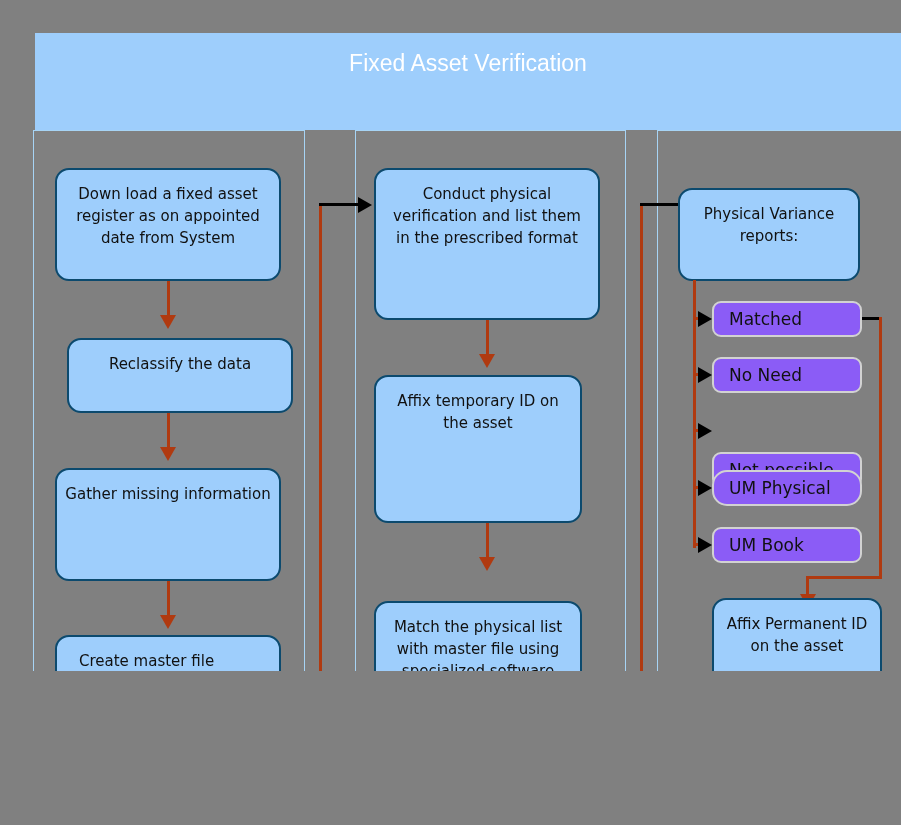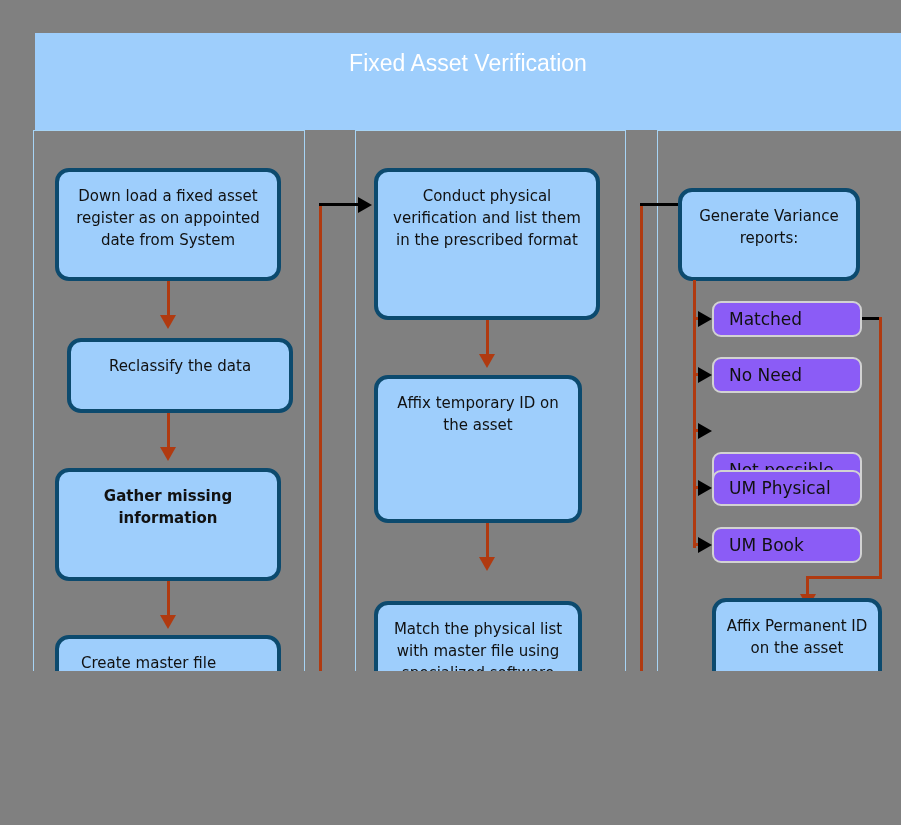--- a/index.html
+++ b/index.html
@@ -43,21 +43,21 @@
   .panel {
     position: absolute;
     border: 1.5px solid #a7d4f5;
     background: transparent;
     box-sizing: border-box;
   }
   
   .pbox {
     position: absolute;
     background: #9ecefc;
-    border: 4px solid #0c4a6e;
+    border: 2px solid #0c4a6e;
     border-radius: 14px;
     box-sizing: border-box;
     color: #111111;
     font-size: 15px;
     line-height: 22px;
     text-align: center;
     padding-top: 13px;
     padding-left: 8px;
     padding-right: 8px;
   }
@@ -114,21 +114,21 @@
   </div>
 
   <div class="panel" style="left:33px; top:130px; width:272px; height:655px;"></div>
   <div class="panel" style="left:355px; top:130px; width:271px; height:655px;"></div>
   <div class="panel" style="left:657px; top:130px; width:265px; height:655px;"></div>
 
   <div class="pbox" style="left:55px; top:168px; width:226px; height:113px;">Down load a fixed asset register as on appointed date from System</div>
 
   <div class="pbox" style="left:55px; top:338px; width:226px; height:75px;margin-left:12px;">Reclassify the data</div>
 
-  <div class="pbox" style="left:55px; top:468px; width:226px; height:113px;font-weight:bold;">Gather missing information</div>
+  <div class="pbox" style="left:55px; top:468px; width:226px; height:113px;">Gather missing information</div>
 
   <div class="pbox" style="left:55px; top:635px; width:226px; height:113px; text-align:left; padding-left:22px;">Create master file</div>
 
   <div class="vline" style="left:167px; top:281px; height:37px;"></div>
   <div class="arrow-down" style="left:160px; top:315px;"></div>
 
   <div class="vline" style="left:167px; top:413px; height:37px;"></div>
   <div class="arrow-down" style="left:160px; top:447px;"></div>
 
   <div class="vline" style="left:167px; top:581px; height:37px;"></div>
@@ -148,37 +148,37 @@
   <div class="vline" style="left:486px; top:320px; height:37px;"></div>
   <div class="arrow-down" style="left:479px; top:354px;"></div>
 
   <div class="vline" style="left:486px; top:523px; height:37px;"></div>
   <div class="arrow-down" style="left:479px; top:557px;"></div>
 
   <div class="hline" style="left:582px; top:672px; width:61px;"></div>
   <div class="vline" style="left:640px; top:203px; height:472px;"></div>
   <div class="hline black" style="left:640px; top:203px; width:42px;"></div>
 
-  <div class="pbox" style="left:678px; top:188px; width:182px; height:93px;">Generate Variance reports:</div>
+  <div class="pbox" style="left:678px; top:188px; width:182px; height:93px;">Physical Variance reports:</div>
 
   <div class="vline" style="left:693px; top:280px; height:268px;"></div>
 
   <div class="rbox" style="left:712px; top:301px; width:150px; height:36px;">Matched</div>
   <div class="hline" style="left:693px; top:317px; width:8px;"></div>
   <div class="arrow-right" style="left:698px; top:311px;"></div>
 
   <div class="rbox" style="left:712px; top:357px; width:150px; height:36px;">No Need</div>
   <div class="hline" style="left:693px; top:373px; width:8px;"></div>
   <div class="arrow-right" style="left:698px; top:367px;"></div>
 
   <div class="rbox" style="left:712px; top:413px; width:150px; height:36px;margin-top:39px;">Not possible</div>
   <div class="hline" style="left:693px; top:429px; width:8px;"></div>
   <div class="arrow-right" style="left:698px; top:423px;"></div>
 
-  <div class="rbox" style="left:712px; top:470px; width:150px; height:36px;">UM Physical</div>
+  <div class="rbox" style="left:712px; top:470px; width:150px; height:36px;border-radius:15px;">UM Physical</div>
   <div class="hline" style="left:693px; top:486px; width:8px;"></div>
   <div class="arrow-right" style="left:698px; top:480px;"></div>
 
   <div class="rbox" style="left:712px; top:527px; width:150px; height:36px;">UM Book</div>
   <div class="hline" style="left:693px; top:543px; width:8px;"></div>
   <div class="arrow-right" style="left:698px; top:537px;"></div>
 
   <div class="hline black" style="left:862px; top:317px; width:20px;"></div>
   <div class="vline" style="left:879px; top:317px; height:262px;"></div>
   <div class="hline" style="left:806px; top:576px; width:76px;"></div>

